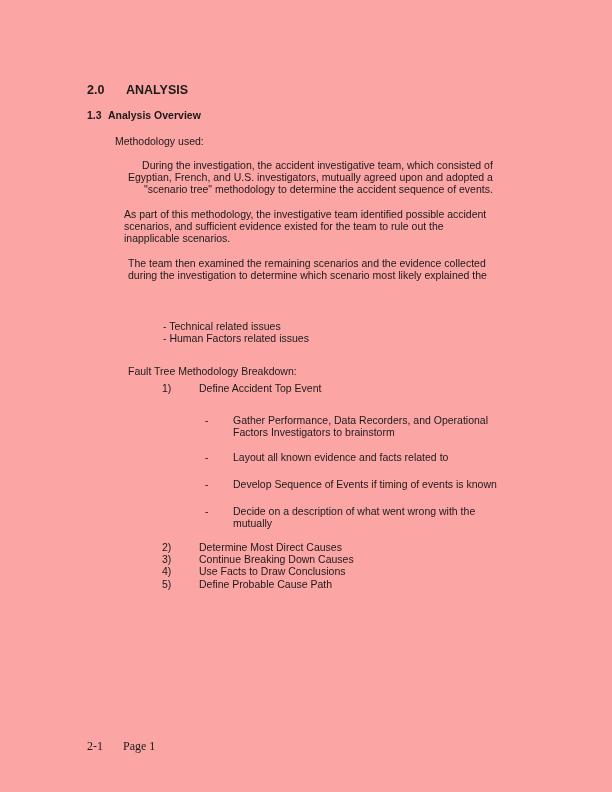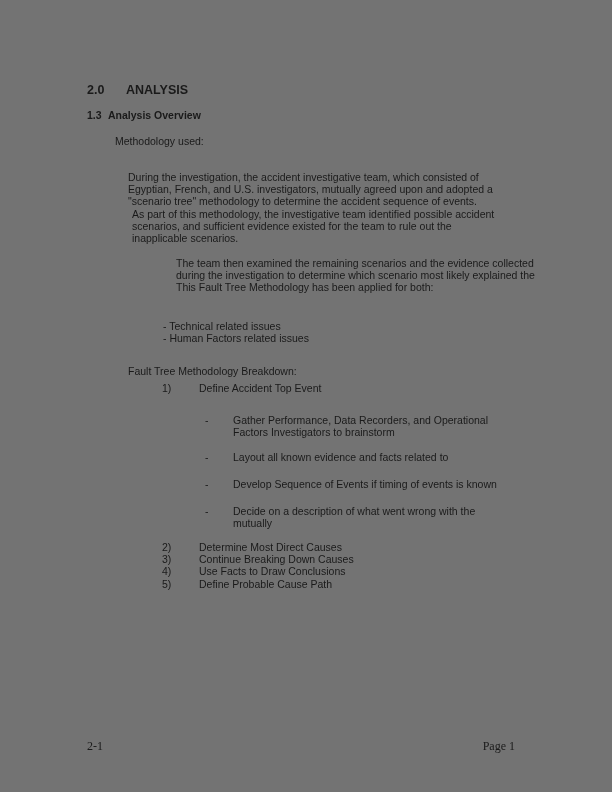--- a/index.html
+++ b/index.html
@@ -4,21 +4,21 @@
 <style>
   html, body {
     margin: 0;
     padding: 0;
     background: #ffffff;
   }
   .page {
     position: relative;
     width: 612px;
     height: 792px;
-    background: #737373;
+    background: #fca5a5;
     overflow: hidden;
     font-family: "Liberation Sans", "DejaVu Sans", sans-serif;
     font-size: 10.5px;
     line-height: 12.2px;
     color: #1a1a1a;
   }
   .abs { position: absolute; white-space: nowrap; }
 
   .h1 {
     top: 83px; left: 87px;
@@ -32,23 +32,23 @@
     top: 109px; left: 87px;
     font-weight: bold;
   }
   .h2 .num { display: inline-block; width: 21px; }
 
   .h3 {
     top: 135px; left: 115px;
     font-weight: normal;
   }
 
-  .p1 { top: 171px; left: 128px; }
-  .p2 { top: 208px; left: 132px; }
-  .p3 { top: 257px; left: 128px; margin-left: 48px; }
+  .p1 { top: 159px; left: 128px; text-align: right; }
+  .p2 { top: 208px; left: 124px; }
+  .p3 { top: 257px; left: 128px; }
 
   .issue-bullets { top: 320px; left: 163px; }
 
   .breakdown { top: 365px; left: 128px; }
 
   .step { left: 162px; }
   .step .num { display: inline-block; width: 37px; }
   .step1 { top: 382px; }
 
   .sub { left: 205px; display: flex; }
@@ -56,24 +56,25 @@
   .sub1 { top: 414px; }
   .sub2 { top: 451px; }
   .sub3 { top: 478px; }
   .sub4 { top: 505px; }
 
   .steps-rest { top: 541px; left: 162px; }
 
   .footer {
     top: 739px; left: 87px; width: 428px;
     display: flex;
-    justify-content: space-between;
+    justify-content: flex-start;
     font-family: "Liberation Serif", "DejaVu Serif", serif;
     font-size: 12px;
     line-height: 14px;
+    gap: 20px;
   }
 </style>
 </head>
 <body>
 
 <div class="page">
 
   <div class="abs h1">
     <span class="num">2.0</span><span>ANALYSIS</span>
   </div>
@@ -92,21 +93,20 @@
 
   <div class="abs p2">
     <div>As part of this methodology, the investigative team identified possible accident</div>
     <div>scenarios, and sufficient evidence existed for the team to rule out the</div>
     <div>inapplicable scenarios.</div>
   </div>
 
   <div class="abs p3">
     <div>The team then examined the remaining scenarios and the evidence collected</div>
     <div>during the investigation to determine which scenario most likely explained the</div>
-    <div>This Fault Tree Methodology has been applied for both:</div>
   </div>
 
   <div class="abs breakdown">Fault Tree Methodology Breakdown:</div>
 
   <div class="abs issue-bullets">
     <div>- Technical related issues</div>
     <div>- Human Factors related issues</div>
   </div>
 
   <div class="abs step step1">

